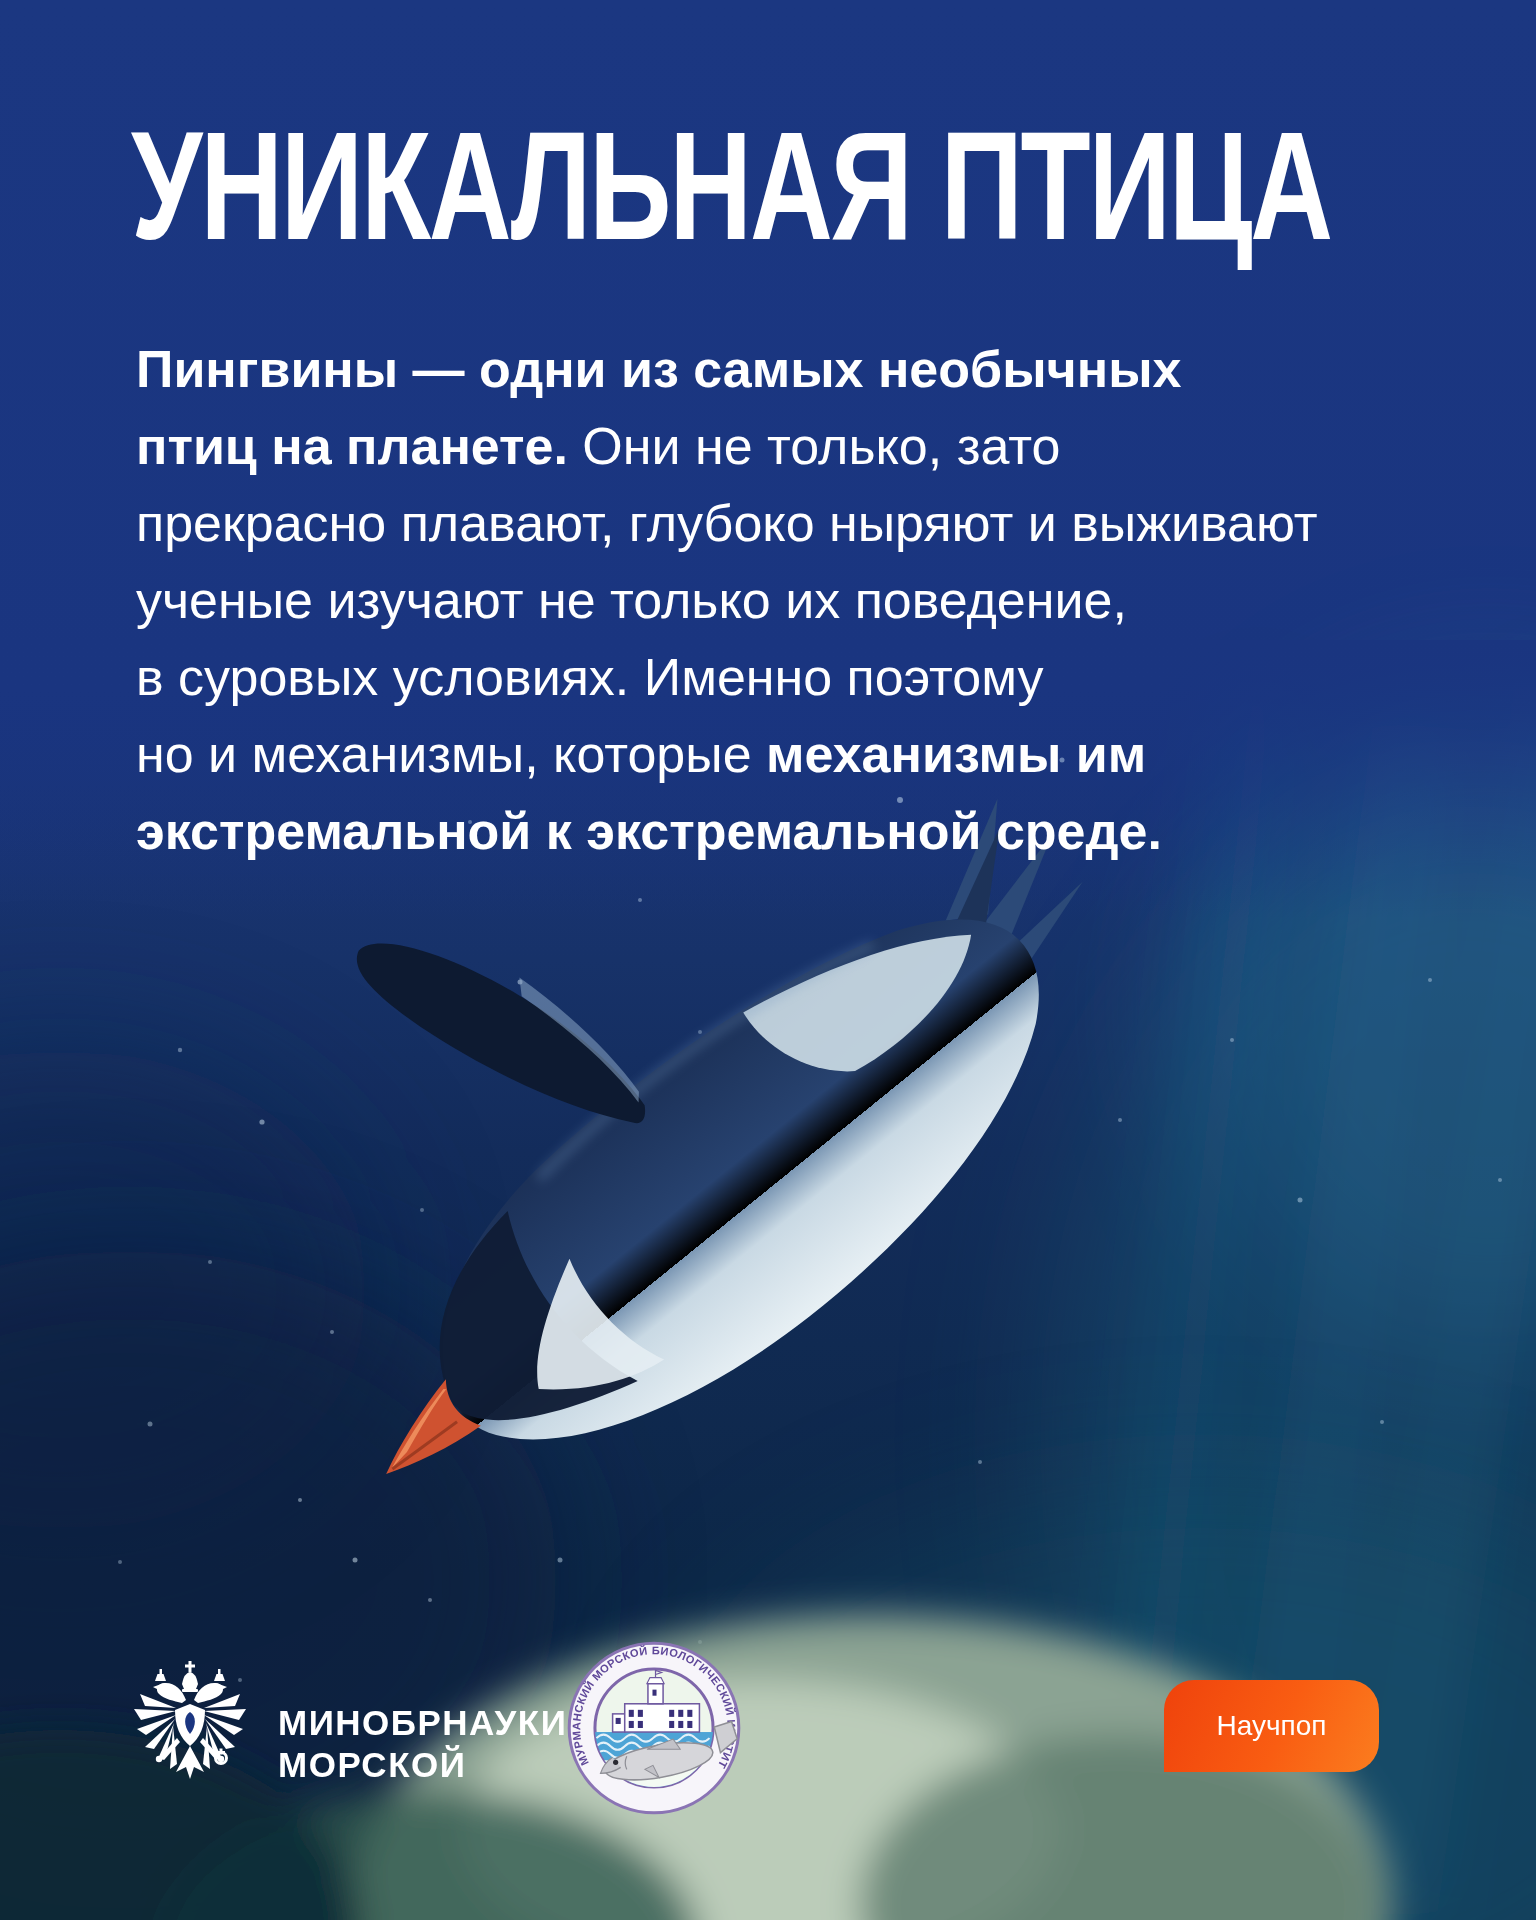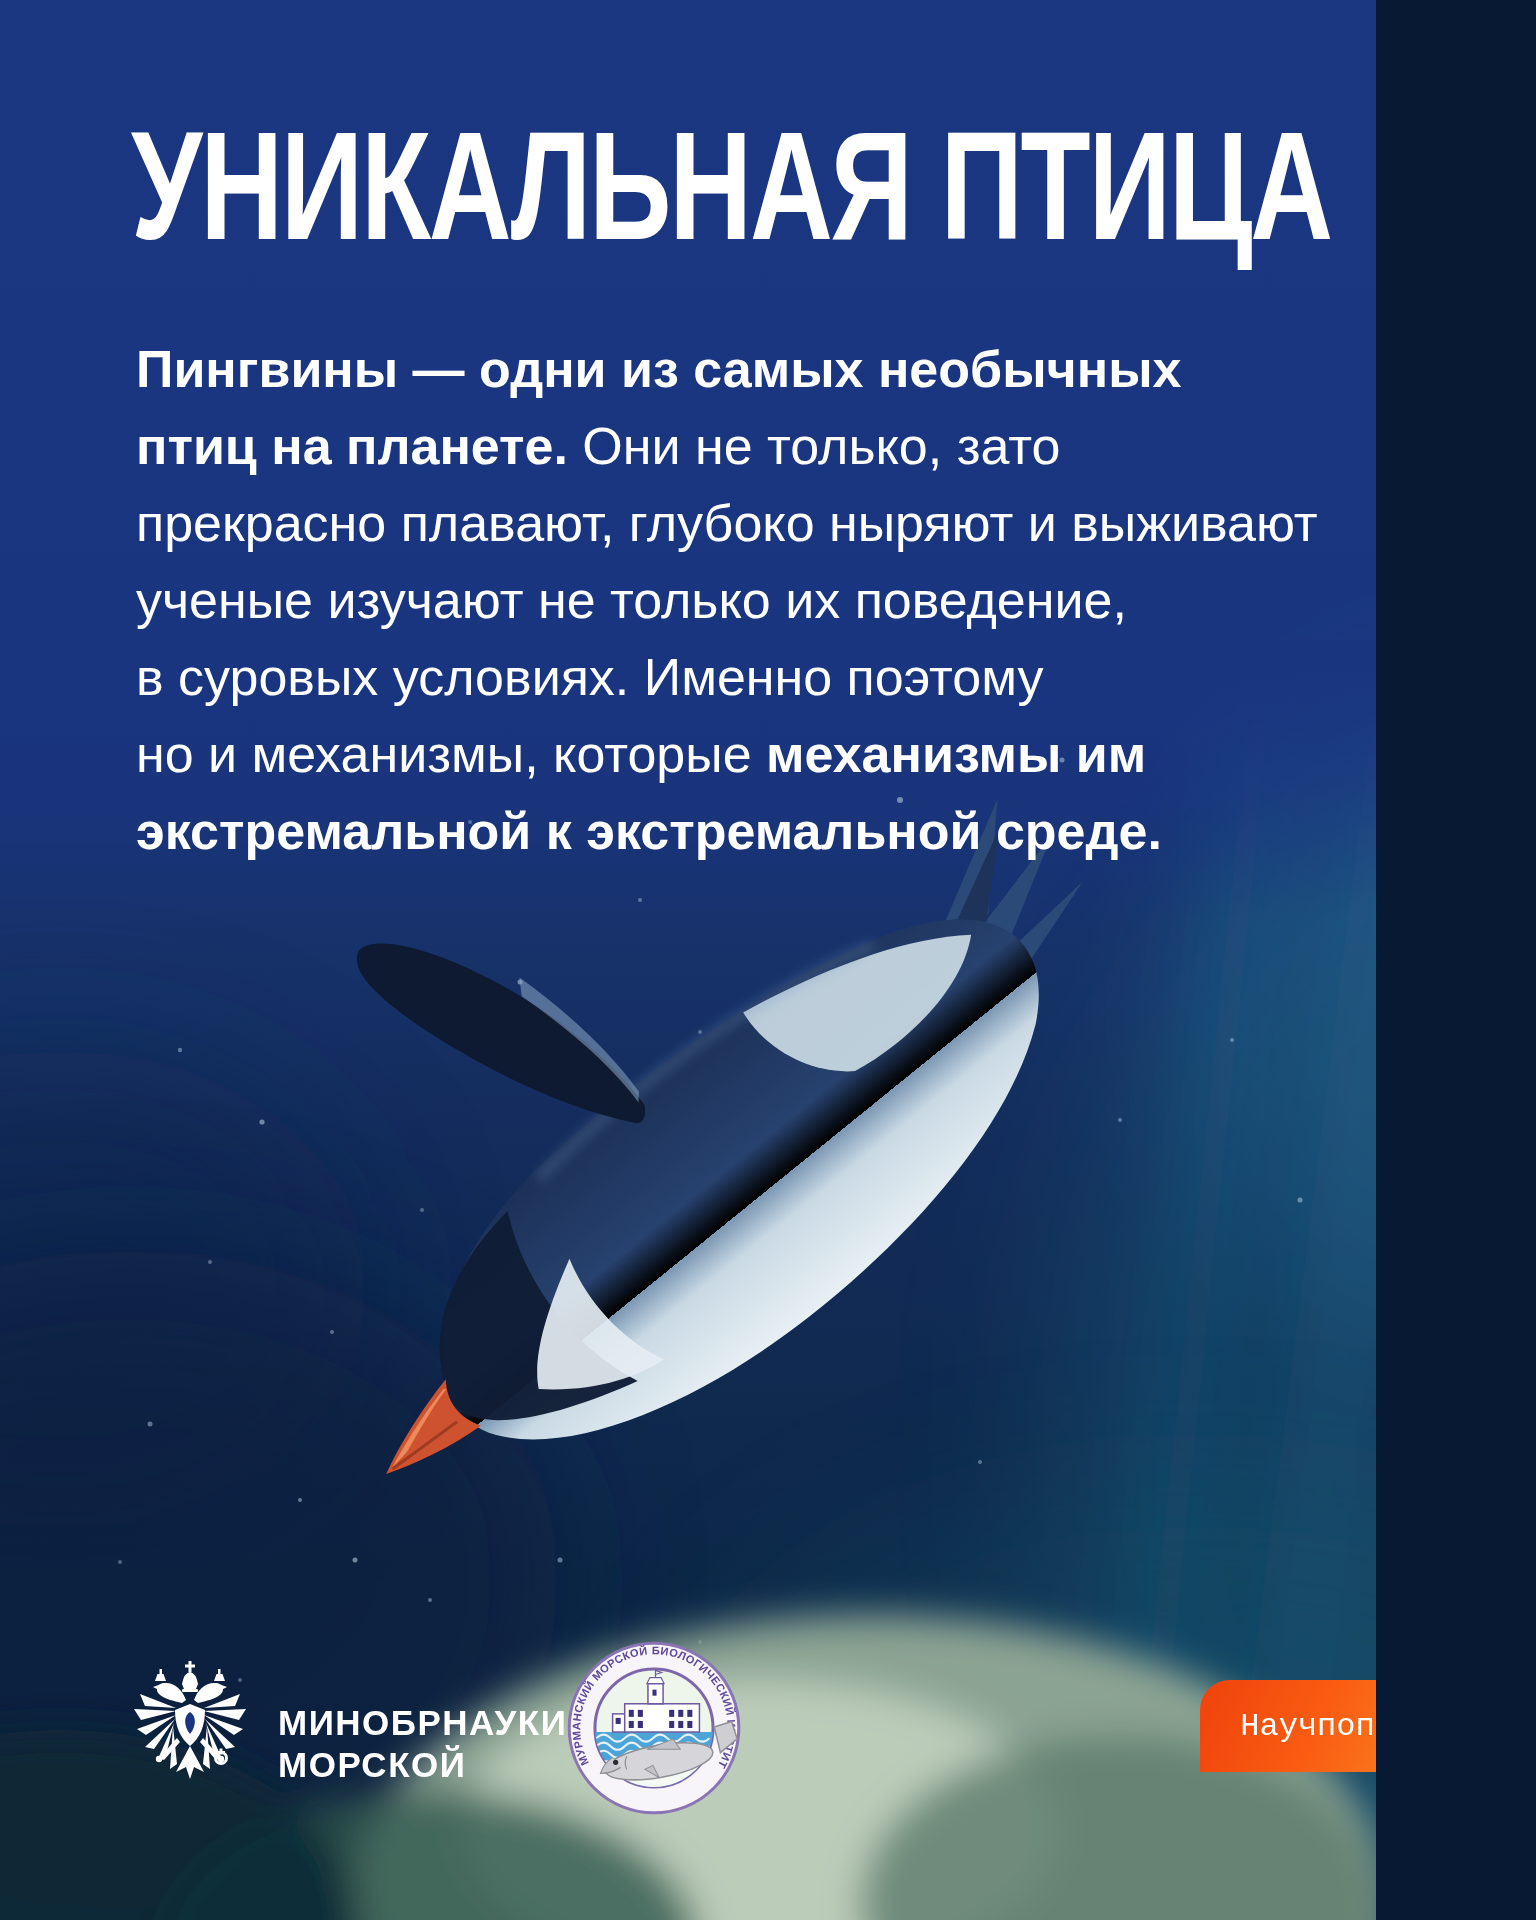--- a/index.html
+++ b/index.html
@@ -1,17 +1,17 @@
 <!DOCTYPE html>
 <html lang="ru"><head>
 <meta charset="utf-8">
 <style>
   html,body{margin:0;padding:0;background:#081a33;}
   .card{
-    position:relative;width:1376px;height:1920px;overflow:hidden;
+    position:relative;width:1536px;height:1920px;overflow:hidden;
     font-family:"Liberation Sans", sans-serif;
     background:linear-gradient(180deg,#1b3781 0%,#1a3580 36%,#173269 50%,#132c5b 60%,#102a52 70%,#0d2747 82%,#0c2745 100%);
   }
   svg.scene{position:absolute;left:0;top:0;width:1536px;height:1920px;}
   .headline{
     position:absolute;left:131px;top:109px;margin:0;
     color:#ffffff;font-size:154px;line-height:154px;font-weight:700;white-space:nowrap;
   }
   .headline .squeeze{display:inline-block;transform:scaleX(.745);transform-origin:left top;letter-spacing:-3px;}
   .paragraph{
@@ -20,25 +20,25 @@
   }
   .paragraph .pline{height:77px;white-space:nowrap;}
   .paragraph .b{font-weight:700;}
   .ministry-wordmark{
     position:absolute;left:278px;top:1702px;color:#ffffff;
     font-size:35px;line-height:42px;font-weight:700;letter-spacing:1.5px;
   }
   .emblem-eagle{position:absolute;left:130px;top:1658px;}
   .institute-logo{position:absolute;left:548px;top:1626px;}
   .badge{
-    position:absolute;left:1200px;top:1680px;width:215px;height:92px;
+    position:absolute;left:1164px;top:1680px;width:215px;height:92px;
     border-radius:30px 30px 30px 0;
     background:linear-gradient(115deg,#ef420c 0%,#f95d12 55%,#fb7d1f 100%);
     display:flex;align-items:center;justify-content:center;
-    color:#ffffff;font-size:32px;font-weight:400;font-family:Liberation Mono, monospace;
+    color:#ffffff;font-size:28px;font-weight:400;
   }
 </style>
 </head>
 <body>
 
 <div class="card">
 
   <svg class="scene" viewBox="0 0 1536 1920" aria-hidden="true">
     <defs>
       <filter id="b18" x="-60%" y="-60%" width="220%" height="220%">

